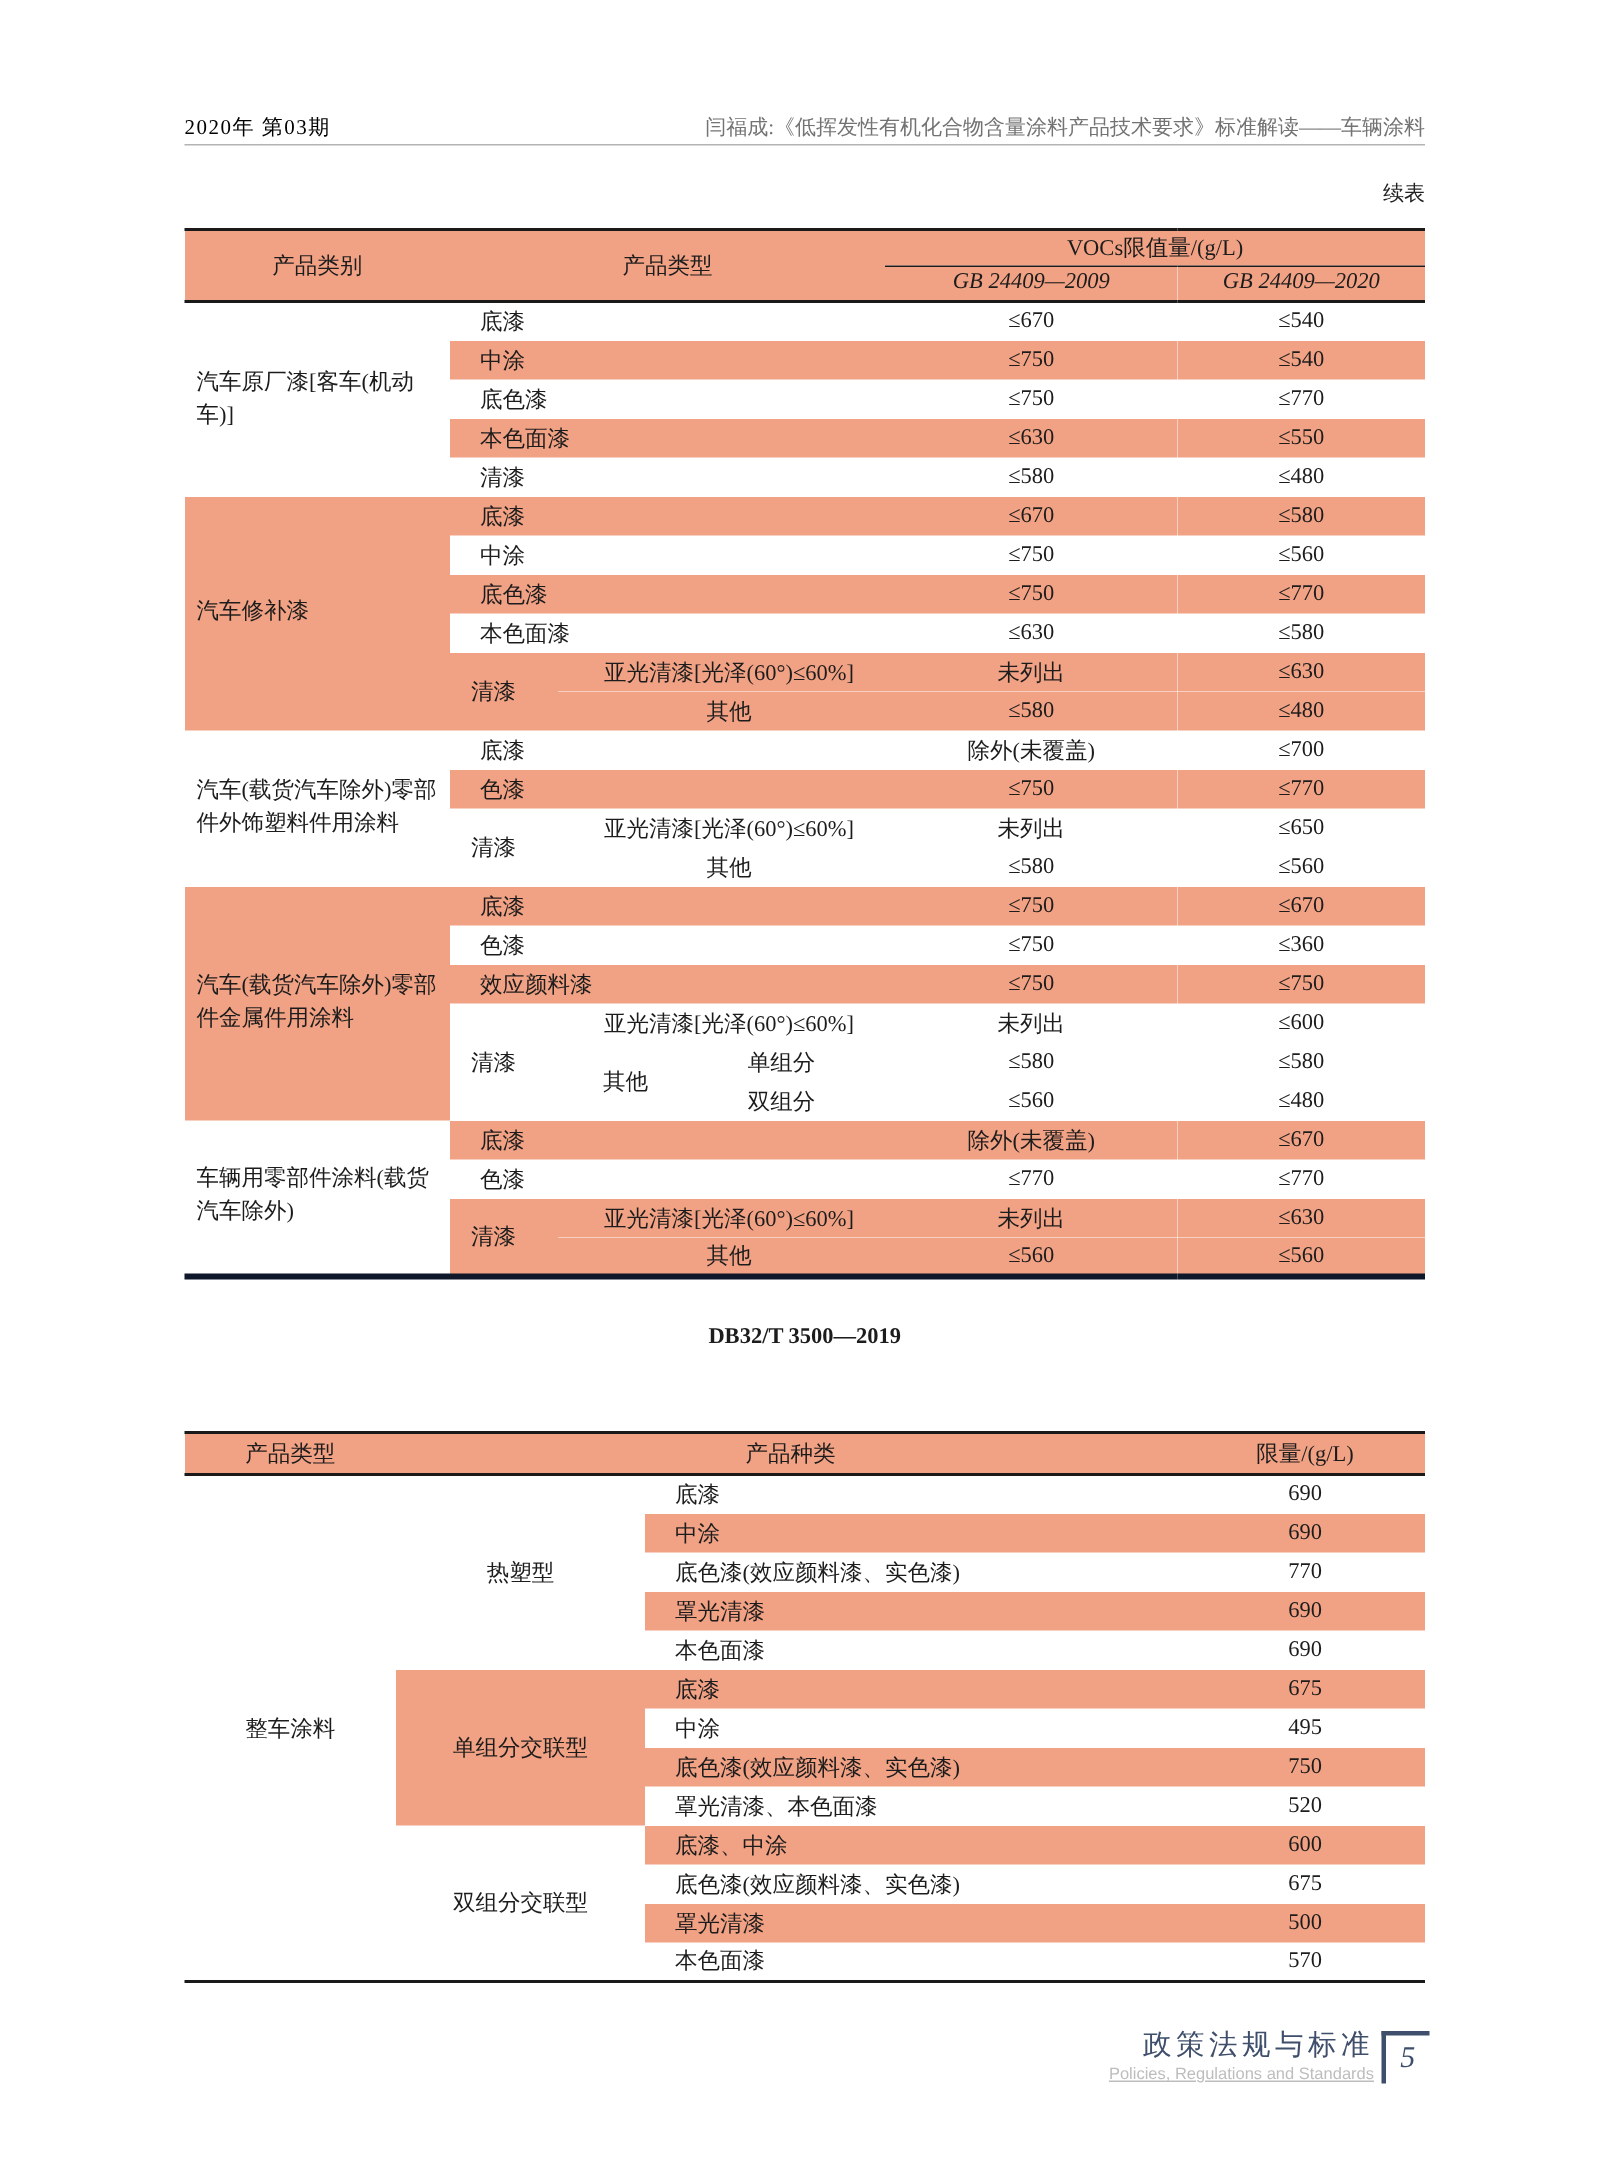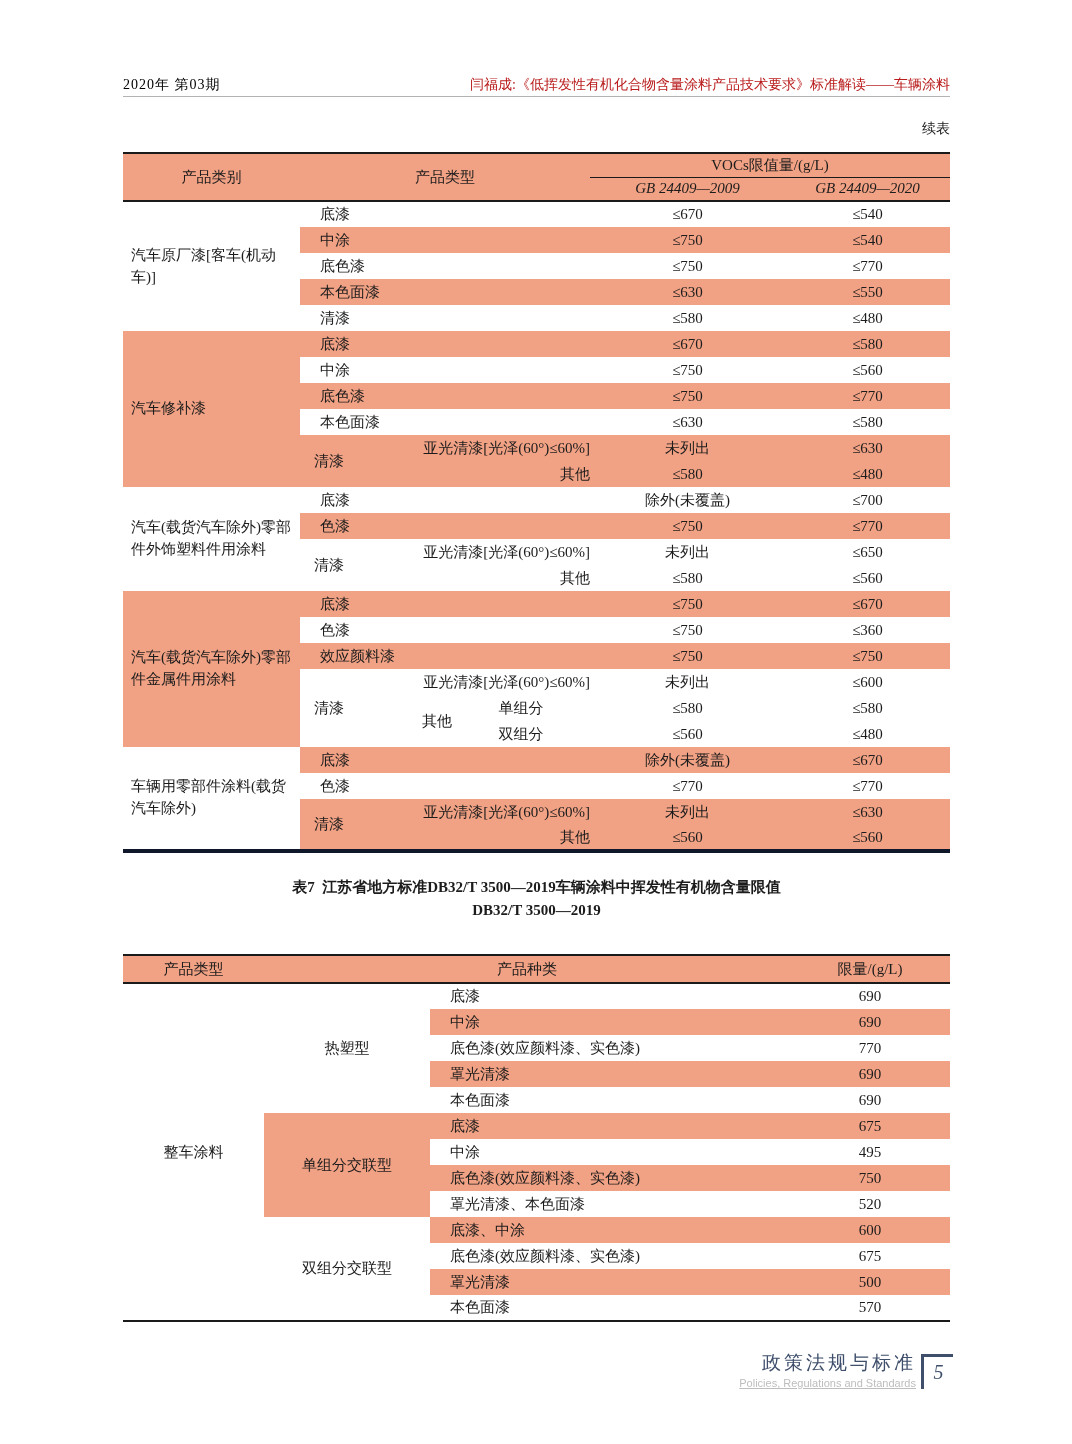--- a/index.html
+++ b/index.html
@@ -6,21 +6,21 @@
   html,body { background:#ffffff; }
   body {
     width:1072px; height:1444px;
     font-family:"Liberation Serif","DejaVu Serif",serif;
     color:#1c1c1c;
   }
   .page { position:relative; width:1072px; height:1444px; background:#fff; overflow:hidden; }
 
   
   .hdr-left  { position:absolute; left:123px; top:76px;  font-size:14px; color:#000000; letter-spacing:1px; }
-  .hdr-right { position:absolute; right:122px; top:76px; font-size:14px; color:#b91c1c; }
+  .hdr-right { position:absolute; right:122px; top:76px; font-size:14px; color:#737373; }
   .hdr-rule  { position:absolute; left:123px; top:96px; width:827px; height:1px; background:#b3b3b3; }
   .continued { position:absolute; right:122px; top:120px; font-size:14px; color:#222; }
 
   
   table { border-collapse:collapse; table-layout:fixed; }
   .t1 { position:absolute; left:123px; top:152px; width:827px;
         border-top:2px solid #1a1a1a; border-bottom:4px solid #0f172a; }
   .t2 { position:absolute; left:123px; top:954px; width:827px;
         border-top:2px solid #1a1a1a; border-bottom:2px solid #1a1a1a; }
   th, td { font-size:15px; font-weight:normal; vertical-align:middle; overflow:hidden; }
@@ -33,21 +33,21 @@
   .t2 thead { border-bottom:2px solid #1a1a1a; }
   .t2 tbody td { height:26px; }
 
   .hbg  { background:#F2A284; }
   .p    { background:#F2A284; }
 
   td.cat  { text-align:left; padding:0 8px; line-height:1.45; }
   td.cat2 { text-align:center; }
   td.type { text-align:left; padding-left:20px; }
   td.clear{ text-align:left; padding-left:14px; }
-  td.sub  { text-align:right; padding-left:10px; }
+  td.sub  { text-align:center; padding-left:10px; }
   td.leaf { text-align:center; }
   td.val  { text-align:center; }
   td.kind { text-align:left; padding-left:20px; }
 
   
   .titles { position:absolute; left:123px; top:878px; width:827px; text-align:center; }
   .title-cn  { font-size:15px; font-weight:bold; white-space:pre-wrap; }
   .title-en1 { font-size:15px; font-weight:bold; white-space:pre-wrap; margin-top:7px; }
   .title-en2 { font-size:15px; font-weight:bold; margin-top:5px; }
 
@@ -229,21 +229,20 @@
       </tr>
       <tr>
         <td class="sub p" colspan="2">其他</td>
         <td class="val p">≤560</td>
         <td class="val p">≤560</td>
       </tr>
     </tbody>
   </table>
 
   <div class="titles">
-    <div class="title-cn">表7  江苏省地方标准DB32/T 3500—2019车辆涂料中挥发性有机物含量限值</div>
     <div class="title-en2">DB32/T 3500—2019</div>
   </div>
 
   <table class="t2">
     <colgroup>
       <col style="width:141px">
         <col style="width:166px">
         <col style="width:360px">
         <col style="width:160px">
     </colgroup>

